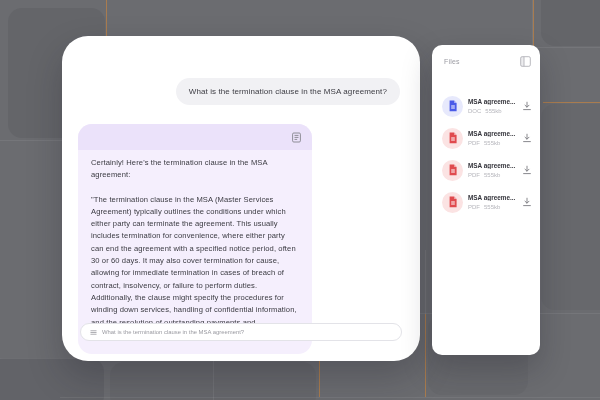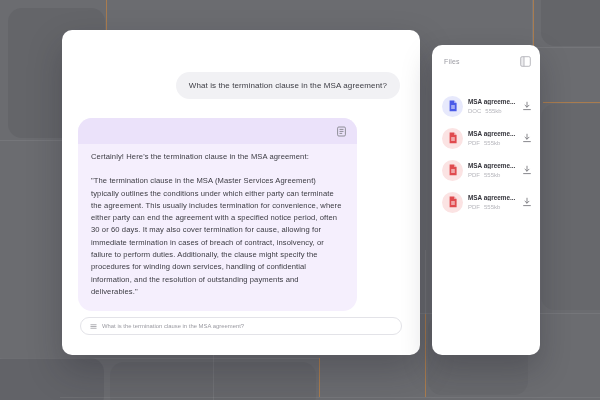--- a/index.html
+++ b/index.html
@@ -10,32 +10,32 @@
     background: var(--background, #6b6c70);
     font-family: "Liberation Sans", sans-serif;
   }
   
   .bg-tile { position: absolute; border-radius: 14px; }
   .bg-line { position: absolute; background: rgba(255,255,255,0.07); }
   .bg-accent { position: absolute; background: var(--accent-line, #a97c4f); }
 
   
   .chat-card {
-    position: absolute; left: 62px; top: 30px; width: 358px; height: 325px;
-    background: var(--card, #ffffff); border-radius: 10px;
+    position: absolute; left: 62px; top: 36px; width: 358px; height: 325px;
+    background: var(--card, #ffffff); border-radius: 26px;
     box-shadow: 0 16px 34px rgba(25,25,35,0.25);
   }
   .user-bubble {
     position: absolute; top: 42px; right: 20px; max-width: 262px;
     background: var(--user-bubble, #f1f1f4); border-radius: 14px;
     padding: 9px 13px;
     font-size: 8px; color: #3c3c43; letter-spacing: 0.1px;
   }
   .assistant-bubble {
-    position: absolute; left: 16px; top: 88px; width: 279px;
+    position: absolute; left: 16px; top: 88px; width: 234px;
     border-radius: 14px; overflow: hidden;
     background: var(--assistant-bubble, #f5effd);
   }
   .assistant-header {
     height: 26px; background: var(--assistant-bubble-header, #ebe2fa);
     display: flex; align-items: center; justify-content: flex-end;
     padding: 0 10px;
   }
   .assistant-header .doc-btn {
     width: 11px; height: 11px; color: #85858c; cursor: pointer;

